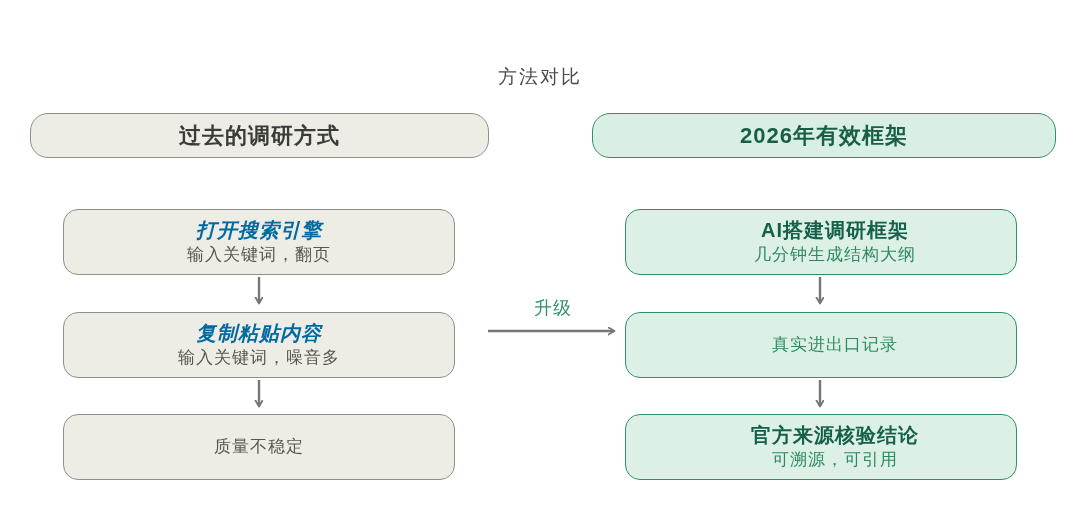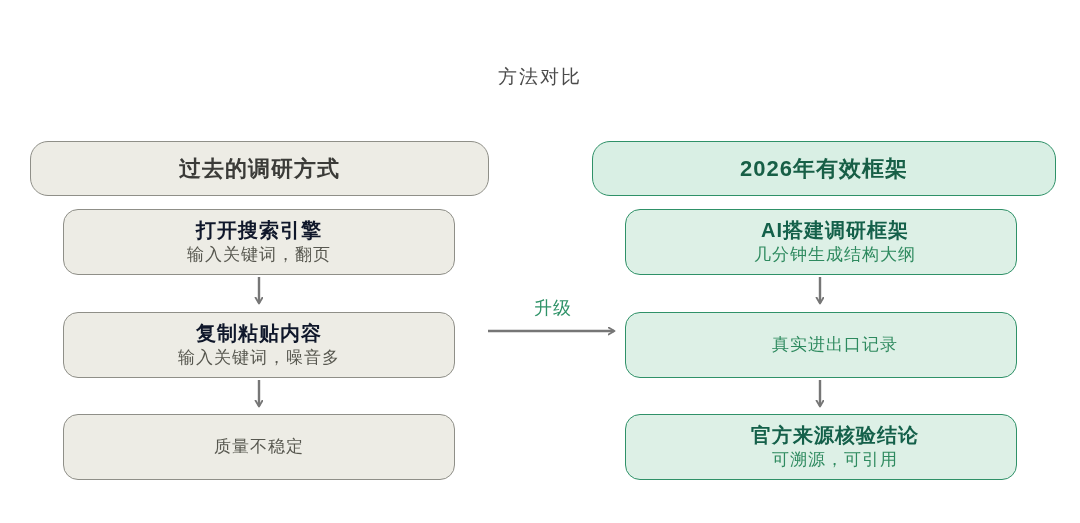--- a/index.html
+++ b/index.html
@@ -18,30 +18,29 @@
     width: 1080px;
     text-align: center;
     font-size: 19px;
     letter-spacing: 2px;
     color: #4b4b4b;
     font-weight: 400;
   }
   .header-box {
     position: absolute;
     top: 113px;
-    height: 55px;
+    height: 45px;
     box-sizing: border-box;
     border-radius: 18px;
     display: flex;
     align-items: center;
     justify-content: center;
     font-size: 22px;
     font-weight: 700;
     letter-spacing: 1px;
-    margin-top: 28px;
   }
   .header-box.old {
     left: 30px;
     width: 459px;
     background: #edece5;
     border: 1.5px solid #8f8f88;
     color: #3b3b38;
   }
   .header-box.new {
     left: 592px;
@@ -72,21 +71,21 @@
     left: 625px;
     background: #ddf0e6;
     border: 1.5px solid #2f9168;
     padding-left: 28px;
   }
   .row-1 { top: 209px; }
   .row-2 { top: 312px; }
   .row-3 { top: 414px; }
   .step-title { font-size: 20px; font-weight: 700; letter-spacing: 1px; }
   .step-sub   { font-size: 17px; font-weight: 400; letter-spacing: 1px; }
-  .old .step-title { color: #0f172a; }
+  .old .step-title { color: #0369a1; font-style: italic; }
   .old .step-sub   { color: #57574f; }
   .new .step-title { color: #14604a; }
   .new .step-sub   { color: #2e8a5f; }
   .upgrade-label {
     position: absolute;
     top: 296px;
     left: 553px;
     transform: translateX(-50%);
     font-size: 18px;
     font-weight: 500;

